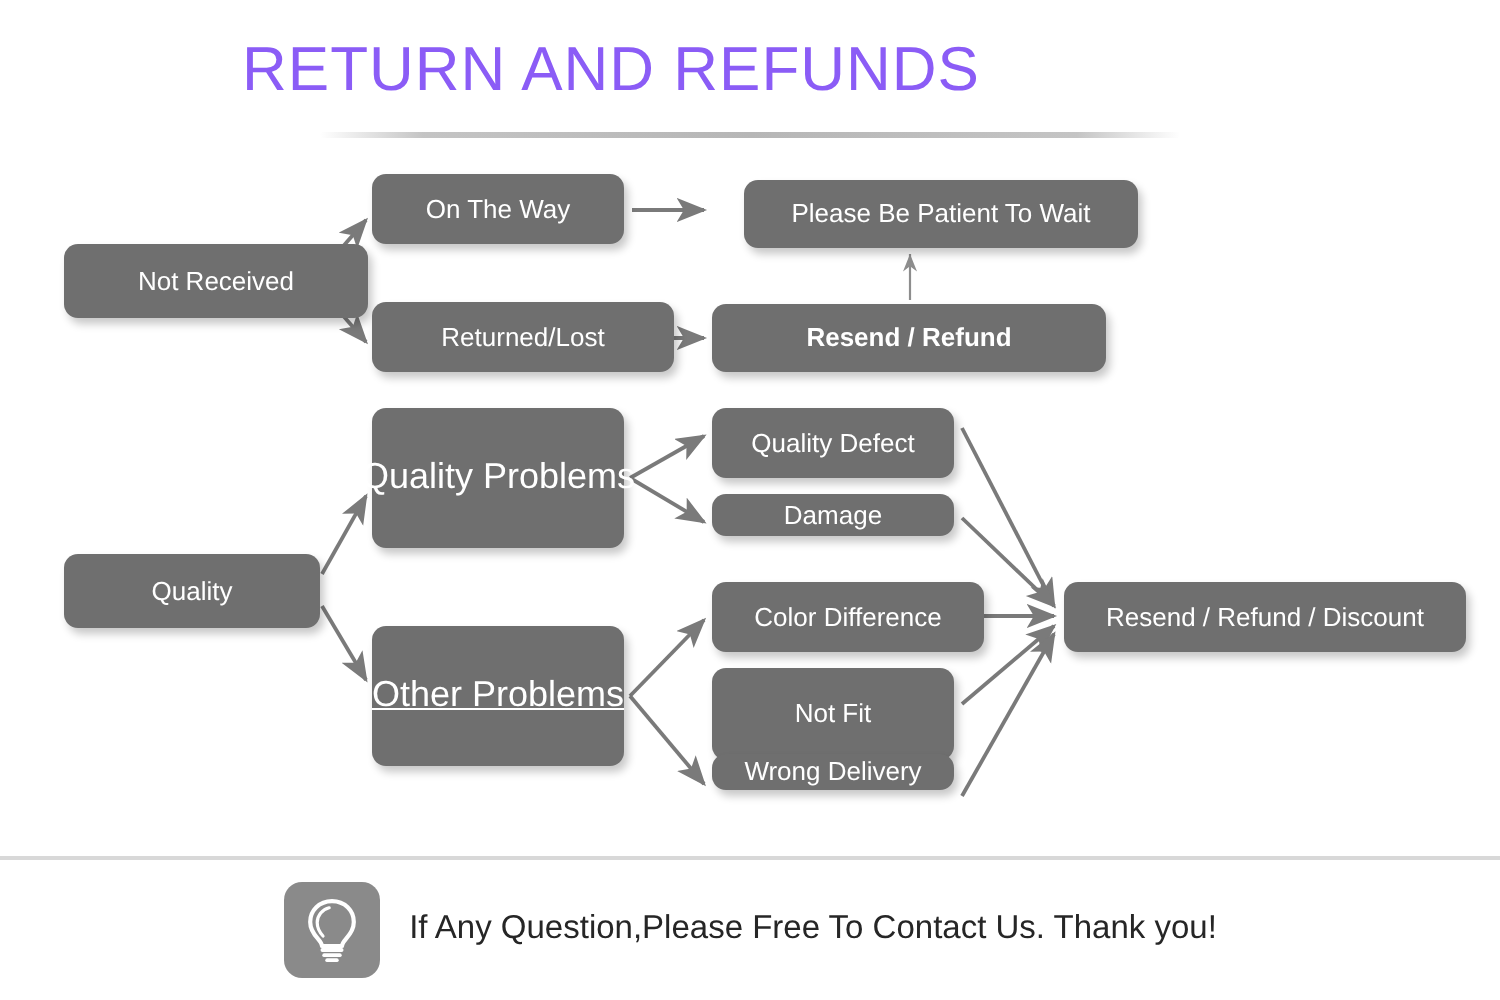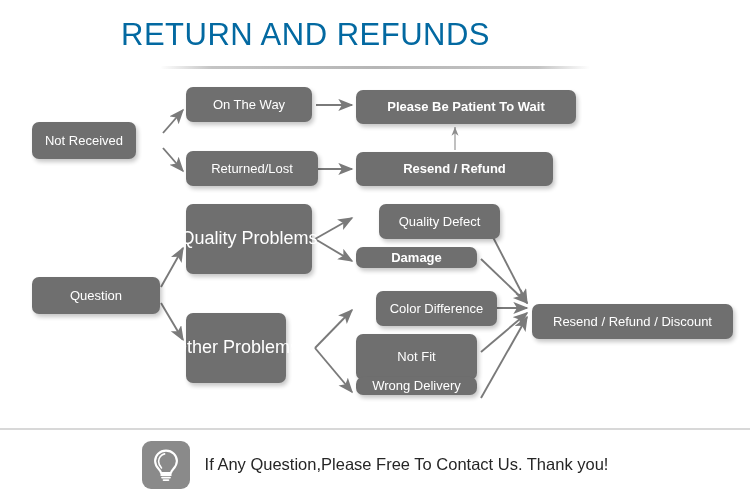--- a/index.html
+++ b/index.html
@@ -24,21 +24,21 @@
 
   
   #title {
     position: absolute;
     left: 0;
     top: 17px;
     width: 611px;
     text-align: center;
     font-size: 31px;
     letter-spacing: 0.5px;
-    color: #0369a1;
+    color: #8b5cf6;
     font-weight: 400;
     white-space: nowrap;
   }
   #title-divider {
     position: absolute;
     left: 160px;
     top: 66px;
     width: 430px;
     height: 3px;
     background: linear-gradient(to right,
@@ -162,47 +162,47 @@
       <line x1="481" y1="308" x2="527" y2="308" marker-end="url(#ah)"></line>
 
       <line x1="481" y1="352" x2="527" y2="313" marker-end="url(#ah)"></line>
 
       <line x1="481" y1="398" x2="527" y2="317" marker-end="url(#ah)"></line>
     </g>
 
     <line x1="455" y1="150" x2="455" y2="127" stroke="#8d8d8d" stroke-width="1.1" marker-end="url(#ah-thin)"></line>
   </svg>
 
-  <div class="node" style="left:32px; top:122px; width:104px; height:37px;">Not Received</div>
+  <div class="node" style="left:32px; top:122px; width:152px; height:37px;">Not Received</div>
 
   <div class="node" style="left:186px; top:87px; width:126px; height:35px;">On The Way</div>
 
-  <div class="node" style="left:186px; top:151px; width:132px; height:35px;">Returned/Lost</div>
-
-  <div class="node" style="left:356px; top:90px; width:220px; height:34px;font-weight:bold;">Please Be Patient To Wait</div>
+  <div class="node" style="left:186px; top:151px; width:151px; height:35px;">Returned/Lost</div>
+
+  <div class="node" style="left:372px; top:90px; width:197px; height:34px;">Please Be Patient To Wait</div>
 
   <div class="node" style="left:356px; top:152px; width:197px; height:34px;font-weight:bold;">Resend / Refund</div>
 
-  <div class="node" style="left:32px; top:277px; width:128px; height:37px;">Question</div>
+  <div class="node" style="left:32px; top:277px; width:128px; height:37px;">Quality</div>
 
   <div class="node big" style="left:186px; top:204px; width:126px; height:70px;">Quality Problems</div>
 
-  <div class="node big" style="left:186px; top:313px; width:100px; height:70px;">Other Problems</div>
-
-  <div class="node" style="left:356px; top:204px; width:121px; height:35px;margin-left:23px;">Quality Defect</div>
-
-  <div class="node" style="left:356px; top:247px; width:121px; height:21px;font-weight:bold;">Damage</div>
-
-  <div class="node" style="left:376px; top:291px; width:121px; height:35px;">Color Difference</div>
+  <div class="node big" style="left:186px; top:313px; width:126px; height:70px;text-decoration:underline;">Other Problems</div>
+
+  <div class="node" style="left:356px; top:204px; width:121px; height:35px;">Quality Defect</div>
+
+  <div class="node" style="left:356px; top:247px; width:121px; height:21px;">Damage</div>
+
+  <div class="node" style="left:356px; top:291px; width:136px; height:35px;">Color Difference</div>
 
   <div class="node" style="left:356px; top:334px; width:121px; height:46px;">Not Fit</div>
 
   <div class="node" style="left:356px; top:377px; width:121px; height:18px;">Wrong Delivery</div>
 
-  <div class="node" style="left:532px; top:291px; width:201px; height:35px;margin-top:13px;">Resend / Refund / Discount</div>
+  <div class="node" style="left:532px; top:291px; width:201px; height:35px;">Resend / Refund / Discount</div>
 
   <div id="footer-divider"></div>
 
   <div id="footer">
     <div id="bulb-badge">
       <svg width="32" height="34" viewBox="0 0 32 34" xmlns="http://www.w3.org/2000/svg">
         <path d="M16 2.6 C9.6 2.6 5.1 7.3 5.1 13.0 C5.1 16.6 7.0 19.2 8.9 21.3
                  C10.2 22.8 10.9 23.7 11.0 25.0 L21.0 25.0
                  C21.1 23.7 21.8 22.8 23.1 21.3 C25.0 19.2 26.9 16.6 26.9 13.0
                  C26.9 7.3 22.4 2.6 16 2.6 Z" fill="none" stroke="#ffffff" stroke-width="2.1" stroke-linejoin="round"></path>

